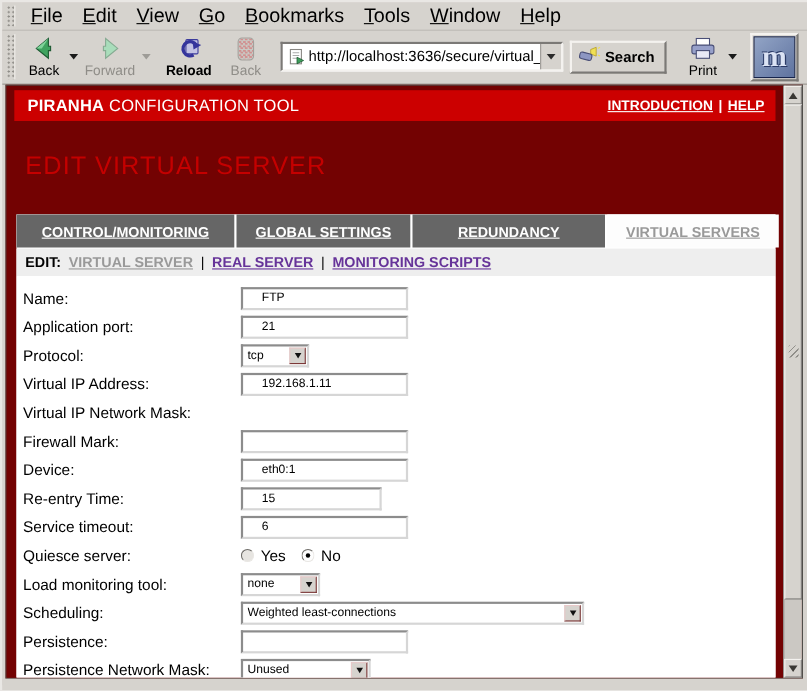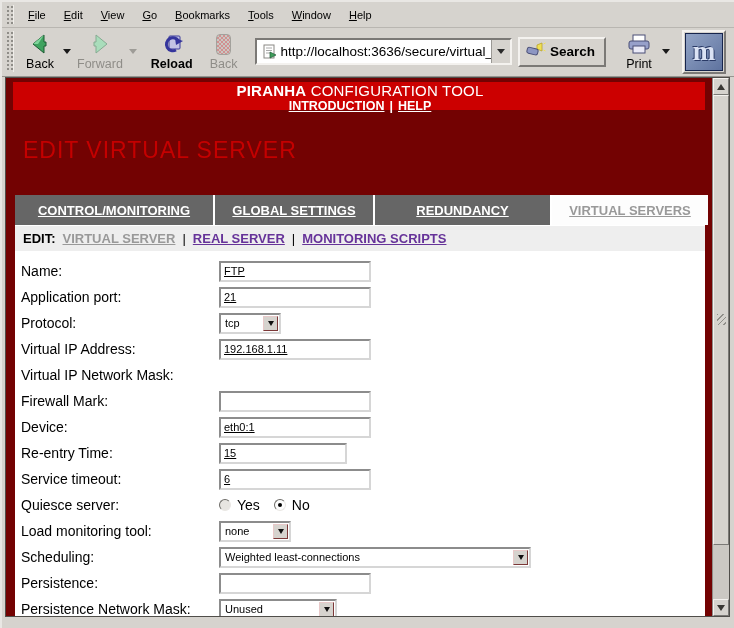--- a/index.html
+++ b/index.html
@@ -7,21 +7,21 @@
 
   .window { position:relative; width:734px; height:628px; background:#d6d3ce;
             border-left:2px solid #e9e7e4; border-top:2px solid #e9e7e4; overflow:hidden; }
 
   
   .menubar { height:26px; display:flex; align-items:center; padding:2px 4px 2px 2px;
              border-bottom:1px solid #b9b6b1; }
   .grippy { width:8px; align-self:stretch; margin:1px 5px 1px 2px; cursor:grab;
             background-image:radial-gradient(#8f8d88 35%, transparent 36%);
             background-size:4px 4px; border-right:1px solid #f0eeea; }
-  .menu-item { font-size:11px; color:#000; padding:3px 9px; white-space:nowrap; }
+  .menu-item { font-size:18px; color:#000; padding:3px 9px; white-space:nowrap; }
   .menu-item u { text-decoration:underline; }
 
   
   .toolbar { height:49px; display:flex; align-items:center; padding:2px 8px 3px 2px;
              border-bottom:1px solid #97948f; background:#d6d3ce; }
   .tbtn { display:flex; flex-direction:column; align-items:center; justify-content:center;
           padding:1px 3px; min-width:42px; border:1px solid transparent; }
   .tbtn .lbl { font-size:12.5px; color:#000; margin-top:1px; }
   .tbtn.disabled .lbl { color:#8f8d88; }
   .icnbox { height:24px; display:flex; align-items:center; }
@@ -52,21 +52,21 @@
           color:#dbe3f4; font-weight:bold; font-size:27px; font-family:"Liberation Serif", serif;
           text-shadow:1px 1px 0 #2a3a66, -1px -1px 0 #2a3a66; }
 
   
   .content { margin-left:3px; margin-right:4px; height:540px; display:flex;
              border:1px solid #504e4a; background:#730202; }
   .page { flex:1; background:#730202; padding:4px 7px 0 7px; overflow:hidden; }
   .bottomframe { height:6px; background:#d6d3ce; }
 
   .redbar { height:28px; background:#cc0000; display:flex; align-items:center;
-            justify-content:space-between; padding:0 10px 0 12px;flex-direction:column; }
+            justify-content:space-between; padding:0 10px 0 12px; }
   .brand { color:#fff; font-size:15px; letter-spacing:.2px; }
   .brand b { font-weight:bold; }
   .hdrlinks { color:#fff; font-size:12.5px; font-weight:bold; display:flex; gap:5px; align-items:center; }
   .hdrlinks a { color:#fff; text-decoration:underline; cursor:pointer; }
 
   .pagetitle { color:#c40000; font-size:23px; font-weight:400; letter-spacing:1px;
                margin:27px 0 31px 10px; }
 
   .contentblock { margin-left:2px; background:#fff; }
   .tabs { display:flex; gap:2px; height:30px; background:#fff; }
@@ -80,22 +80,22 @@
   .subnav .prefix { color:#000; }
   .subnav .sep { color:#000; font-weight:normal; }
   .subnav a { text-decoration:underline; cursor:pointer; }
   .subnav a.current { color:#999999; }
   .subnav a.link { color:#663399; }
 
   .formarea { background:#fff; padding:7px 0 0 4px; }
   .frow { display:flex; align-items:center; height:26px; }
   .frow .flabel { width:200px; font-size:14px; color:#000; padding-left:2px; }
 
-  .txt { width:152px; height:21px; background:#fff; font-size:11px; color:#000; padding:0 3px;
-         border:2px solid; border-color:#8c8c8c #d6d6d6 #d6d6d6 #8c8c8c; outline:none;text-decoration:underline; }
+  .txt { width:152px; height:21px; background:#fff; font-size:11px; color:#000; padding:0 17px;
+         border:2px solid; border-color:#8c8c8c #d6d6d6 #d6d6d6 #8c8c8c; outline:none; }
   .sel { height:21px; background:#fff; display:inline-flex; align-items:center;
          border:2px solid; border-color:#8c8c8c #d6d6d6 #d6d6d6 #8c8c8c; padding-left:4px; cursor:pointer; }
   .sel .selval { font-size:11px; color:#000; white-space:nowrap; overflow:hidden; flex:1; }
   .selbtn { width:15px; height:15px; margin:0 1px 0 4px; flex:0 0 auto; background:#d6d3ce;
             border:1px solid; border-color:#e8c9c9 #7c3838 #7c3838 #e8c9c9;
             display:flex; align-items:center; justify-content:center; }
   .selbtn i { width:0; height:0; border-left:3.5px solid transparent; border-right:3.5px solid transparent;
               border-top:5px solid #111; }
 
   .radiogrp { display:flex; align-items:center; gap:6px; font-size:14px; }

